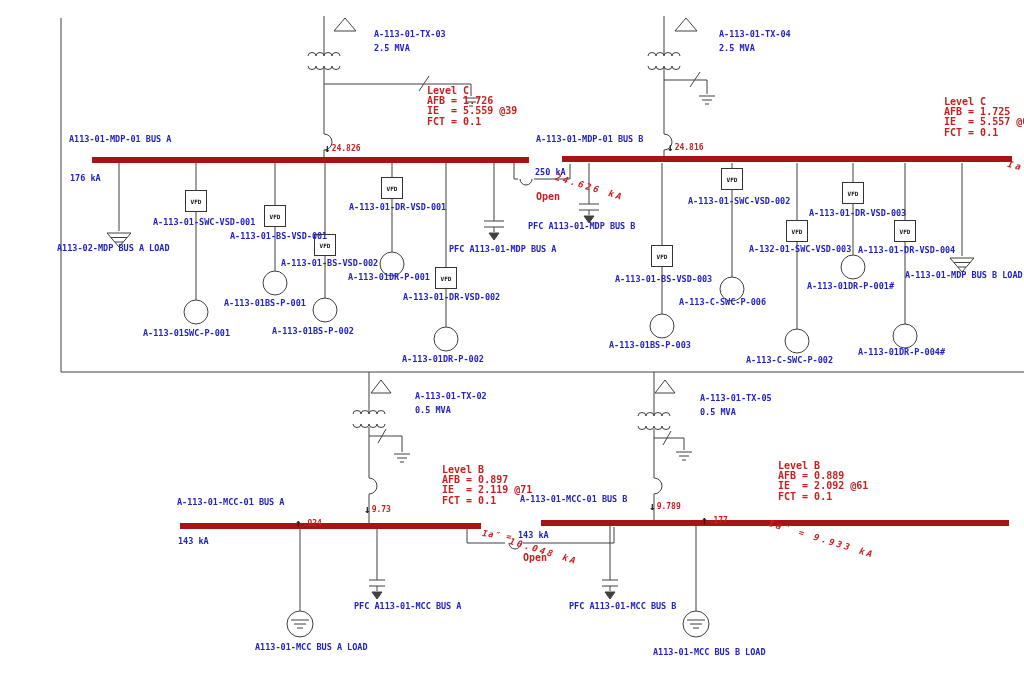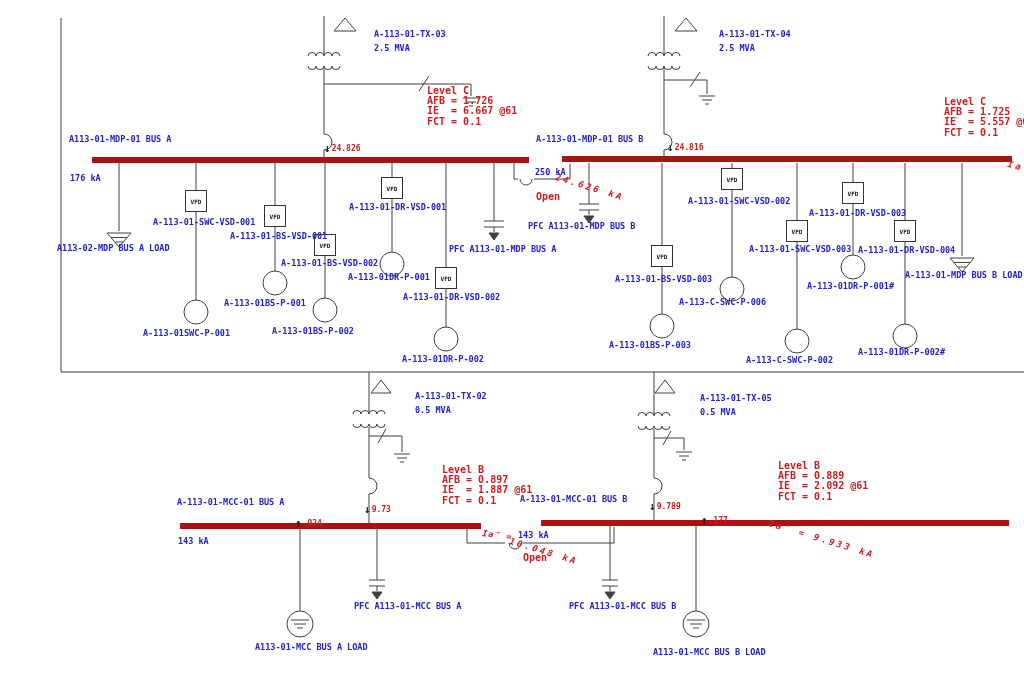--- a/index.html
+++ b/index.html
@@ -175,21 +175,21 @@
 <div class="vfd" style="left:818px;top:166px">VFD</div>
 <div class="vfd" style="left:870px;top:204px">VFD</div>
 
 <div class="lbl b" style="left:350px;top:13px">A-113-01-TX-03</div>
 <div class="lbl b" style="left:350px;top:27px">2.5 MVA</div>
 <div class="lbl b" style="left:695px;top:13px">A-113-01-TX-04</div>
 <div class="lbl b" style="left:695px;top:27px">2.5 MVA</div>
 
 <div class="lbl r sm" style="left:385px;top:70px">Level C</div>
 <div class="lbl r sm" style="left:385px;top:80px">AFB = 1.726</div>
-<div class="lbl r sm" style="left:385px;top:90px">IE  = 6.667 @61</div>
+<div class="lbl r sm" style="left:385px;top:90px">IE  = 5.559 @39</div>
 <div class="lbl r sm" style="left:385px;top:101px">FCT = 0.1</div>
 
 <div class="lbl r sm" style="left:902px;top:81px">Level C</div>
 <div class="lbl r sm" style="left:902px;top:91px">AFB = 1.725</div>
 <div class="lbl r sm" style="left:902px;top:101px">IE  = 5.557 @61</div>
 <div class="lbl r sm" style="left:902px;top:112px">FCT = 0.1</div>
 
 <div class="lbl b" style="left:45px;top:118px">A113-01-MDP-01 BUS A</div>
 <div class="lbl b" style="left:46px;top:157px">176 kA</div>
 <div class="lbl b" style="left:512px;top:118px">A-113-01-MDP-01 BUS B</div>
@@ -220,38 +220,38 @@
 <div class="lbl b" style="left:248px;top:310px">A-113-01BS-P-002</div>
 <div class="lbl b" style="left:325px;top:186px">A-113-01-DR-VSD-001</div>
 <div class="lbl b" style="left:324px;top:256px">A-113-01DR-P-001</div>
 <div class="lbl b" style="left:379px;top:276px">A-113-01-DR-VSD-002</div>
 <div class="lbl b" style="left:378px;top:338px">A-113-01DR-P-002</div>
 
 <div class="lbl b" style="left:591px;top:258px">A-113-01-BS-VSD-003</div>
 <div class="lbl b" style="left:585px;top:324px">A-113-01BS-P-003</div>
 <div class="lbl b" style="left:664px;top:180px">A-113-01-SWC-VSD-002</div>
 <div class="lbl b" style="left:655px;top:281px">A-113-C-SWC-P-006</div>
-<div class="lbl b" style="left:725px;top:228px">A-113-01-SWC-VSD-003</div>
+<div class="lbl b" style="left:725px;top:228px">A-132-01-SWC-VSD-003</div>
 <div class="lbl b" style="left:722px;top:339px">A-113-C-SWC-P-002</div>
 <div class="lbl b" style="left:785px;top:192px">A-113-01-DR-VSD-003</div>
 <div class="lbl b" style="left:783px;top:265px">A-113-01DR-P-001#</div>
 <div class="lbl b" style="left:834px;top:229px">A-113-01-DR-VSD-004</div>
-<div class="lbl b" style="left:834px;top:331px">A-113-01DR-P-002#</div>
+<div class="lbl b" style="left:834px;top:331px">A-113-01DR-P-004#</div>
 
 <div class="lbl r rot rot14" style="left:985px;top:143px">Ia″ =</div>
 <div class="lbl b" style="left:1006px;top:87px">A-11</div>
 
 <div class="lbl b" style="left:391px;top:375px">A-113-01-TX-02</div>
 <div class="lbl b" style="left:391px;top:389px">0.5 MVA</div>
 <div class="lbl b" style="left:676px;top:377px">A-113-01-TX-05</div>
 <div class="lbl b" style="left:676px;top:391px">0.5 MVA</div>
 
 <div class="lbl r sm" style="left:400px;top:449px">Level B</div>
 <div class="lbl r sm" style="left:400px;top:459px">AFB = 0.897</div>
-<div class="lbl r sm" style="left:400px;top:469px">IE  = 1.887 @61</div>
+<div class="lbl r sm" style="left:400px;top:469px">IE  = 2.119 @71</div>
 <div class="lbl r sm" style="left:400px;top:480px">FCT = 0.1</div>
 
 <div class="lbl r sm" style="left:736px;top:445px">Level B</div>
 <div class="lbl r sm" style="left:736px;top:455px">AFB = 0.889</div>
 <div class="lbl r sm" style="left:736px;top:465px">IE  = 2.092 @61</div>
 <div class="lbl r sm" style="left:736px;top:476px">FCT = 0.1</div>
 
 <div class="lbl b" style="left:153px;top:481px">A-113-01-MCC-01 BUS A</div>
 <div class="lbl b" style="left:154px;top:520px">143 kA</div>
 <div class="lbl b" style="left:496px;top:478px">A-113-01-MCC-01 BUS B</div>

